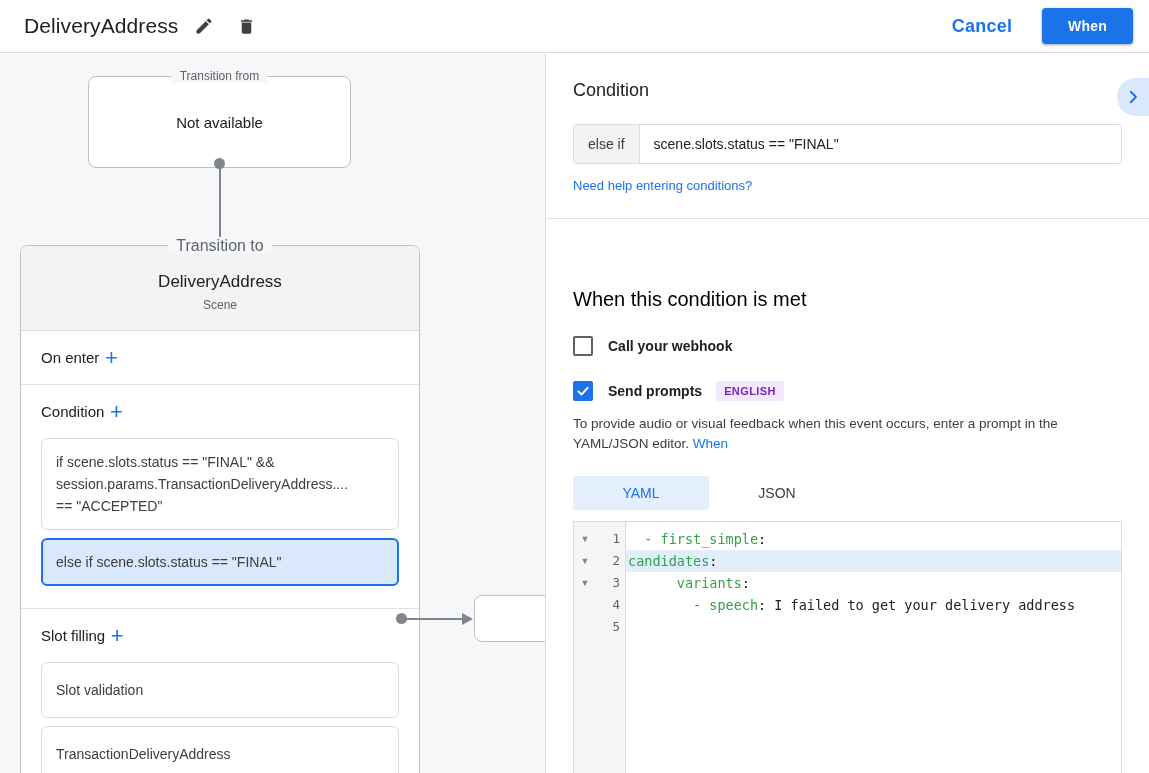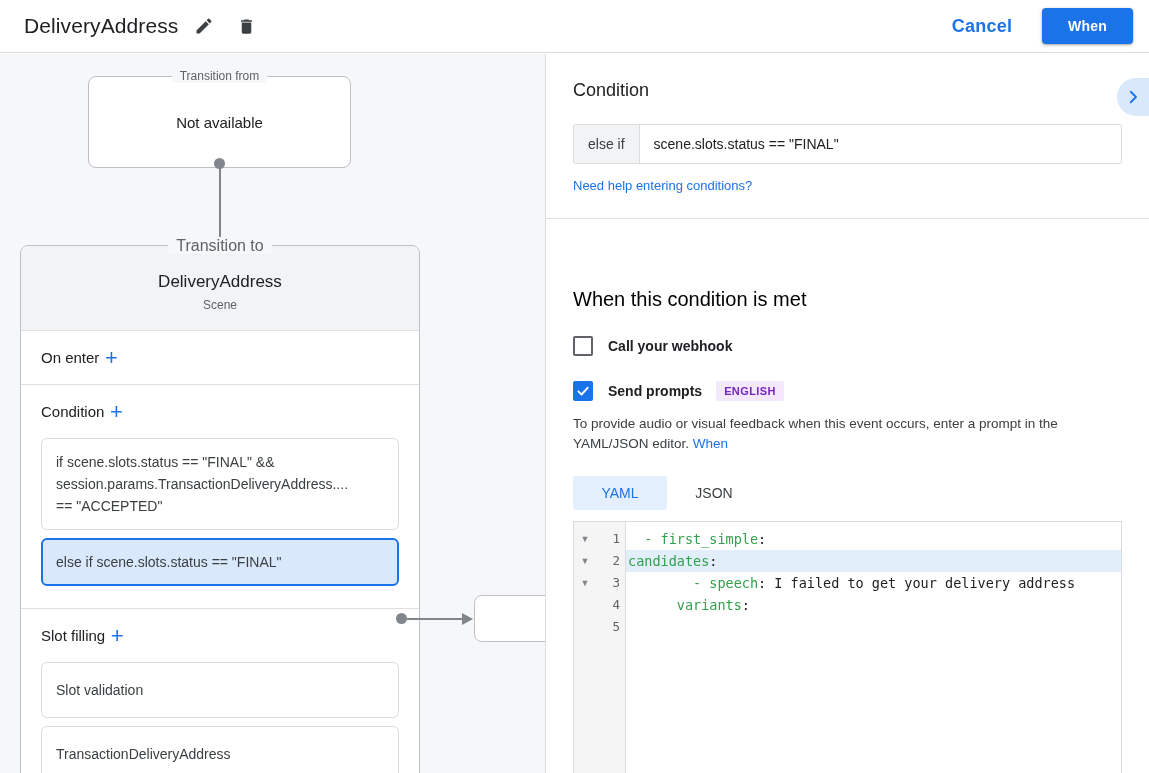--- a/index.html
+++ b/index.html
@@ -233,21 +233,21 @@
     padding: 4px 8px; border-radius: 2px;
   }
   #prompt-note {
     margin-top: 13px; font-size: 13.5px; color: #3c4043; line-height: 20px;
     max-width: 560px;
   }
   #prompt-note a { color: #1a73e8; text-decoration: none; cursor: pointer; }
 
   #editor-tabs { display: flex; margin-top: 22px; }
   .etab {
-    width: 94px; height: 34px; display: flex; align-items: center; justify-content: center;
+    width: 136px; height: 34px; display: flex; align-items: center; justify-content: center;
     font-size: 14px; color: #3c4043; cursor: pointer; border-radius: 3px;
   }
   .etab.active { background: #e3effd; color: #1a73e8; }
 
   #editor {
     margin-top: 11px;
     border: 1px solid #dadce0;
     height: 280px;
     display: flex;
     overflow: hidden;
@@ -426,19 +426,19 @@
       <div id="gutter-num">
           <div class="lnum">1</div>
           <div class="lnum">2</div>
           <div class="lnum">3</div>
           <div class="lnum">4</div>
           <div class="lnum">5</div>
         </div>
       <div id="code">
           <div class="cline">  <span class="k">- first_simple</span><span class="p">:</span></div>
           <div class="cline hl"><span class="k">candidates</span><span class="p">:</span></div>
+          <div class="cline">      <span class="k">variants</span><span class="p">:</span></div>
           <div class="cline">        <span class="k">- speech</span><span class="p">: I failed to get your delivery address</span></div>
-          <div class="cline">      <span class="k">variants</span><span class="p">:</span></div>
           <div class="cline"> </div>
         </div>
     </div>
   </div>
 </div>
 
 </body></html>

